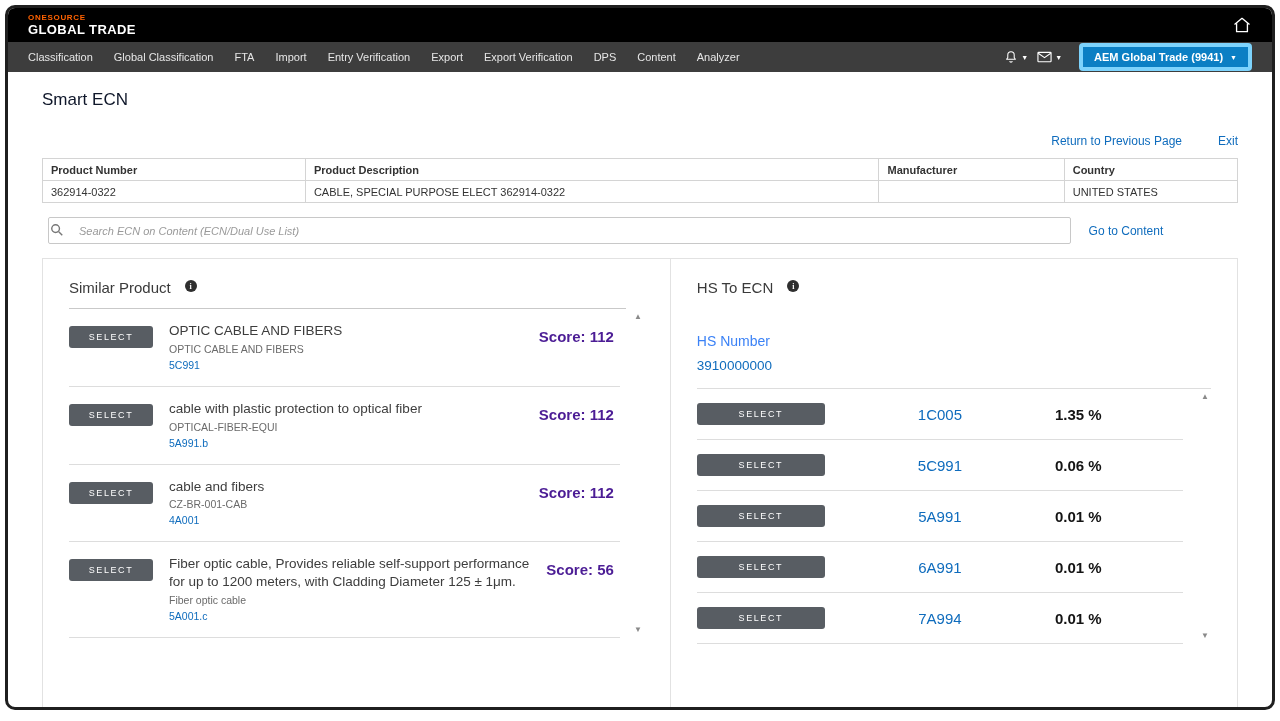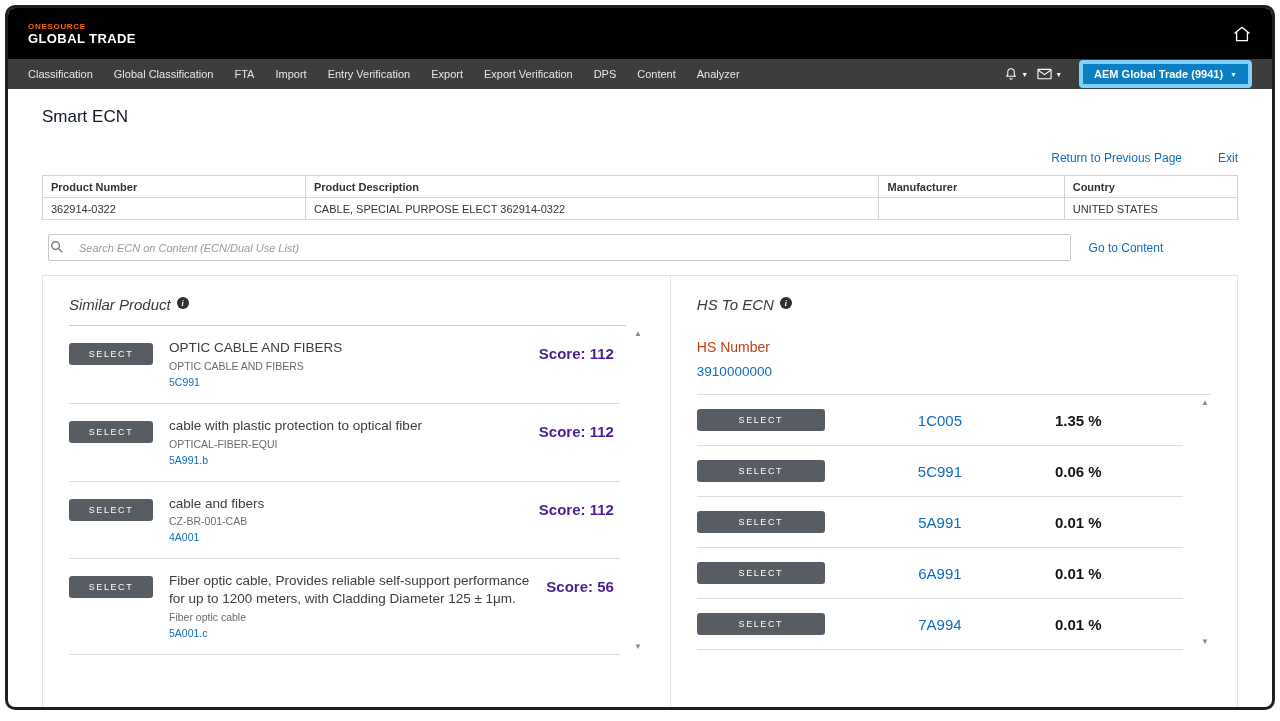--- a/index.html
+++ b/index.html
@@ -1,21 +1,21 @@
 <!DOCTYPE html>
 <html><head>
 <meta charset="utf-8">
 <style>
   * { box-sizing: border-box; }
   body { margin: 0; background: #fff; font-family: "Liberation Sans", sans-serif; }
   .frame { margin: 5px; border: 3px solid #1f1f1f; border-radius: 10px; overflow: hidden;
            height: 705px; display: flex; flex-direction: column; background: #fff; }
 
   
-  .topbar { background: #000; height: 51px; flex: 0 0 auto; display: flex;
+  .topbar { background: #000; height: 34px; flex: 0 0 auto; display: flex;
             align-items: center; justify-content: space-between; padding: 0 20px; }
   .brand-line1 { color: #ff6200; font-size: 8px; font-weight: bold; letter-spacing: .7px; }
   .brand-line2 { color: #fff; font-size: 13px; font-weight: bold; letter-spacing: .4px; }
   .home-btn { cursor: pointer; display: flex; align-items: center; }
 
   
   .navbar { background: #3d3d3d; height: 30px; flex: 0 0 auto; display: flex;
             align-items: center; padding: 12px 20px; }
   .nav-items { display: flex; gap: 21px; }
   .nav-item { color: #e6e6e6; font-size: 11px; cursor: pointer; white-space: nowrap; }
@@ -42,21 +42,21 @@
   .search-wrap input { width: 100%; height: 27px; border: 1px solid #c8c8c8; border-radius: 2px;
       padding: 0 8px 0 30px; font-size: 11px; font-style: italic; color: #444; font-family: inherit; }
   .search-wrap input::placeholder { color: #9a9a9a; font-style: italic; }
   .search-icon { position: absolute; left: 8px; top: 6px; }
   .go-link { margin-left: 18px; font-size: 12px; }
 
   .panels { margin: 14px 0 8px; border: 1px solid #e2e2e2; display: flex; height: 452px; }
   .panel-left  { width: 52.5%; padding: 20px 26px; }
   .panel-right { width: 47.5%; padding: 20px 26px; border-left: 1px solid #e2e2e2; }
 
-  .panel-title-row { display: flex; align-items: flex-start; gap: 6px; font-size: 15px; color: #3a3a3a; font-style: italic; }
+  .panel-title-row { display: flex; align-items: flex-start; gap: 14px; font-size: 15px; color: #3a3a3a; }
   .info-icon { width: 12px; height: 12px; background: #2f2f2f; color: #fff; border-radius: 50%;
       font-size: 8px; font-weight: bold; display: inline-flex; align-items: center;
       justify-content: center; font-family: "Liberation Serif", serif; margin-top: 1px; cursor: pointer; }
   .rule { border: none; border-top: 1px solid #c9c9c9; margin: 12px 18px 0 0; }
 
   .sim-list { position: relative; padding-right: 24px; }
   .sim-item { display: flex; gap: 16px; padding: 13px 0; border-bottom: 1px solid #ddd; align-items: flex-start; }
   .select-btn { background: #585d63; color: #fff; border: none; border-radius: 3px; font-size: 9px;
       letter-spacing: 1.6px; padding: 6px 3px; width: 84px; flex: 0 0 84px; cursor: pointer;
       margin-top: 4px; font-family: inherit; text-align: center; }
@@ -65,21 +65,21 @@
   .sim-sub { font-size: 10.5px; color: #6a6a6a; margin-top: 3px; }
   .sim-code { font-size: 10.5px; color: #0f6cbd; margin-top: 2px; display: inline-block; cursor: pointer; }
   .sim-score { font-size: 15px; font-weight: bold; color: #4c1d95; white-space: nowrap;
                margin-top: 6px; margin-right: 6px; }
 
   .vscroll { position: absolute; right: 0; top: 4px; bottom: 4px; width: 12px; display: flex;
       flex-direction: column; justify-content: space-between; align-items: center;
       color: #8a8a8a; font-size: 8px; }
   .vscroll span { cursor: pointer; line-height: 1; }
 
-  .hs-label { margin-top: 26px; font-size: 14px; color: #c2410c; }
+  .hs-label { margin-top: 37px; font-size: 14px; color: #3b82f6; }
   .hs-number { margin-top: 9px; font-size: 13.5px; display: inline-block; }
   .hs-rows { position: relative; margin-top: 14px; padding-right: 28px; border-top: 1px solid #ddd; }
   .hs-row { display: flex; align-items: center; padding: 14px 0; border-bottom: 1px solid #ddd; }
   .hs-row .select-btn { width: 128px; flex: 0 0 128px; margin-top: 0; }
   .hs-code { flex: 1; text-align: center; font-size: 15px; color: #0f6cbd; cursor: pointer; }
   .hs-pct { flex: 0 0 128px; font-size: 15px; font-weight: bold; color: #141414; }
 
   svg { display: block; }
 </style>
 </head>

